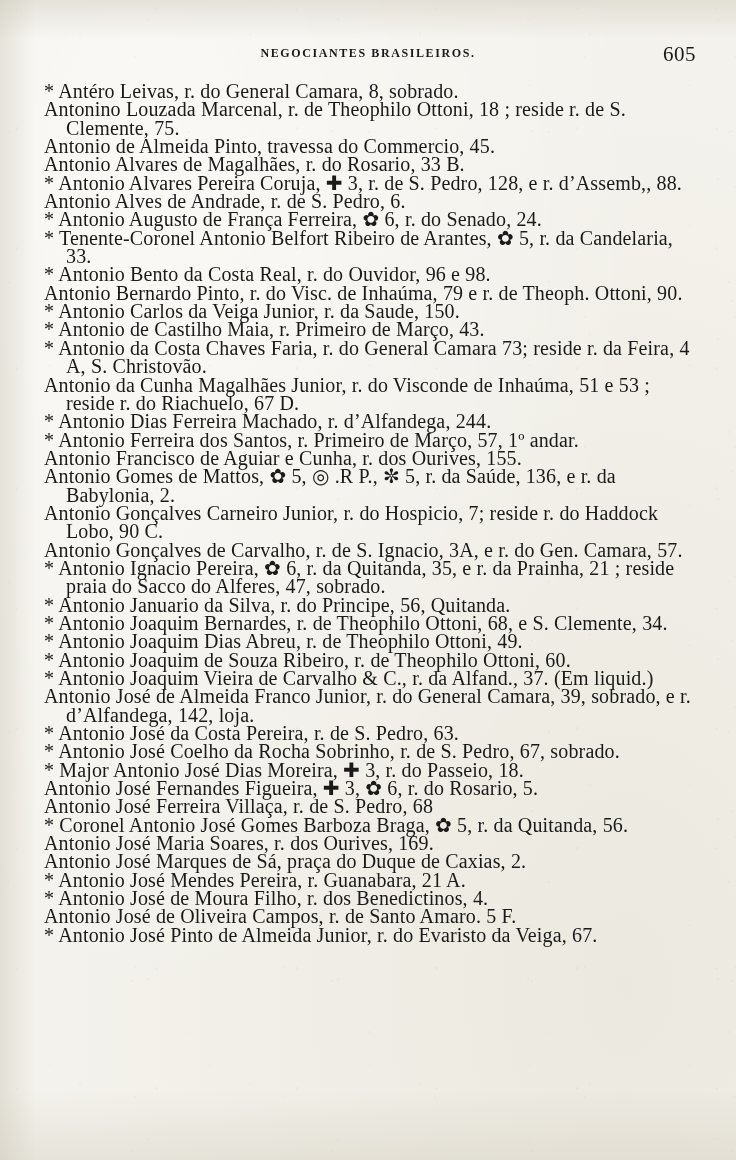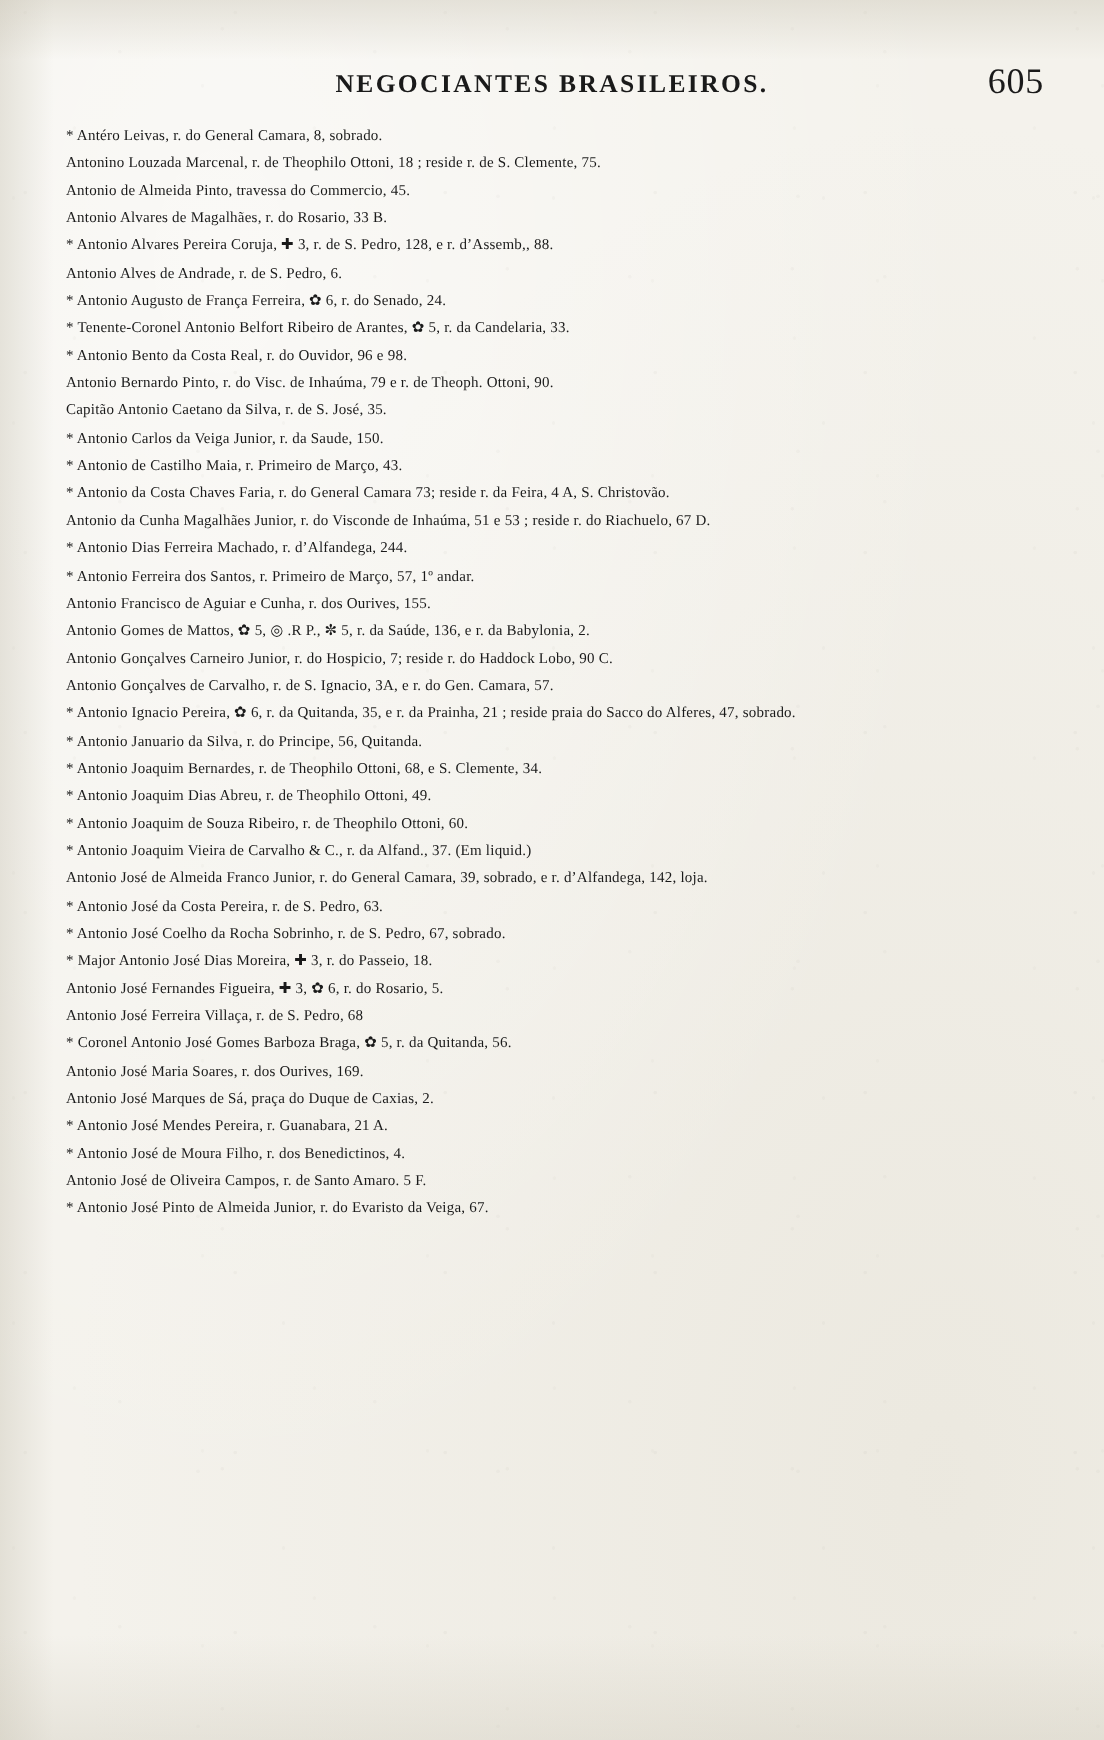--- a/index.html
+++ b/index.html
@@ -50,37 +50,37 @@
     position: relative;
     height: 34px;
   }
   .running-head {
     position: absolute;
     left: 0;
     right: 0;
     top: 4px;
     text-align: center;
     font-weight: bold;
-    font-size: 17px;
+    font-size: 12px;
     letter-spacing: 1.6px;
     font-family: "Liberation Serif", serif;
   }
   .folio {
     position: absolute;
     right: -4px;
     top: 0px;
-    font-size: 24px;
+    font-size: 21px;
     letter-spacing: 0.5px;
     font-family: "Liberation Serif", serif;
   }
   ul.entries {
     list-style: none;
     margin: 6px 0 0 0;
     padding: 0;
-    font-size: 10px;
+    font-size: 20px;
     line-height: 18.35px;
   }
   ul.entries li {
     margin: 0;
     padding: 0 0 0 22px;
     text-indent: -22px;
     letter-spacing: 0.15px;
     white-space: normal;
   }
   .fade-top {
@@ -119,21 +119,20 @@
         <li>*  Antéro Leivas, r. do General Camara, 8, sobrado.</li>
         <li>Antonino Louzada Marcenal, r. de Theophilo Ottoni, 18 ; reside r. de S. Clemente, 75.</li>
         <li>Antonio de Almeida Pinto, travessa do Commercio, 45.</li>
         <li>Antonio Alvares de Magalhães, r. do Rosario, 33 B.</li>
         <li>*  Antonio Alvares Pereira Coruja, ✚ 3, r. de S. Pedro, 128, e r. d’Assemb,, 88.</li>
         <li>Antonio Alves de Andrade, r. de S. Pedro, 6.</li>
         <li>*  Antonio Augusto de França Ferreira, ✿ 6, r. do Senado, 24.</li>
         <li>*  Tenente-Coronel Antonio Belfort Ribeiro de Arantes, ✿ 5, r. da Candelaria, 33.</li>
         <li>*  Antonio Bento da Costa Real, r. do Ouvidor, 96 e 98.</li>
         <li>Antonio Bernardo Pinto, r. do Visc. de Inhaúma, 79 e r. de Theoph. Ottoni, 90.</li>
-        <li>Capitão Antonio Caetano da Silva, r. de S. José, 35.</li>
         <li>*  Antonio Carlos da Veiga Junior, r. da Saude, 150.</li>
         <li>*  Antonio de Castilho Maia, r. Primeiro de Março, 43.</li>
         <li>*  Antonio da Costa Chaves Faria, r. do General Camara 73; reside r. da Feira, 4 A, S. Christovão.</li>
         <li>Antonio da Cunha Magalhães Junior, r. do Visconde de Inhaúma, 51 e 53 ; reside r. do Riachuelo, 67 D.</li>
         <li>*  Antonio Dias Ferreira Machado, r. d’Alfandega, 244.</li>
         <li>*  Antonio Ferreira dos Santos, r. Primeiro de Março, 57, 1º andar.</li>
         <li>Antonio Francisco de Aguiar e Cunha, r. dos Ourives, 155.</li>
         <li>Antonio Gomes de Mattos, ✿ 5, ◎ .R P., ✼ 5, r. da Saúde, 136, e r. da Babylonia, 2.</li>
         <li>Antonio Gonçalves Carneiro Junior, r. do Hospicio, 7; reside r. do Haddock Lobo, 90 C.</li>
         <li>Antonio Gonçalves de Carvalho, r. de S. Ignacio, 3A, e r. do Gen. Camara, 57.</li>

